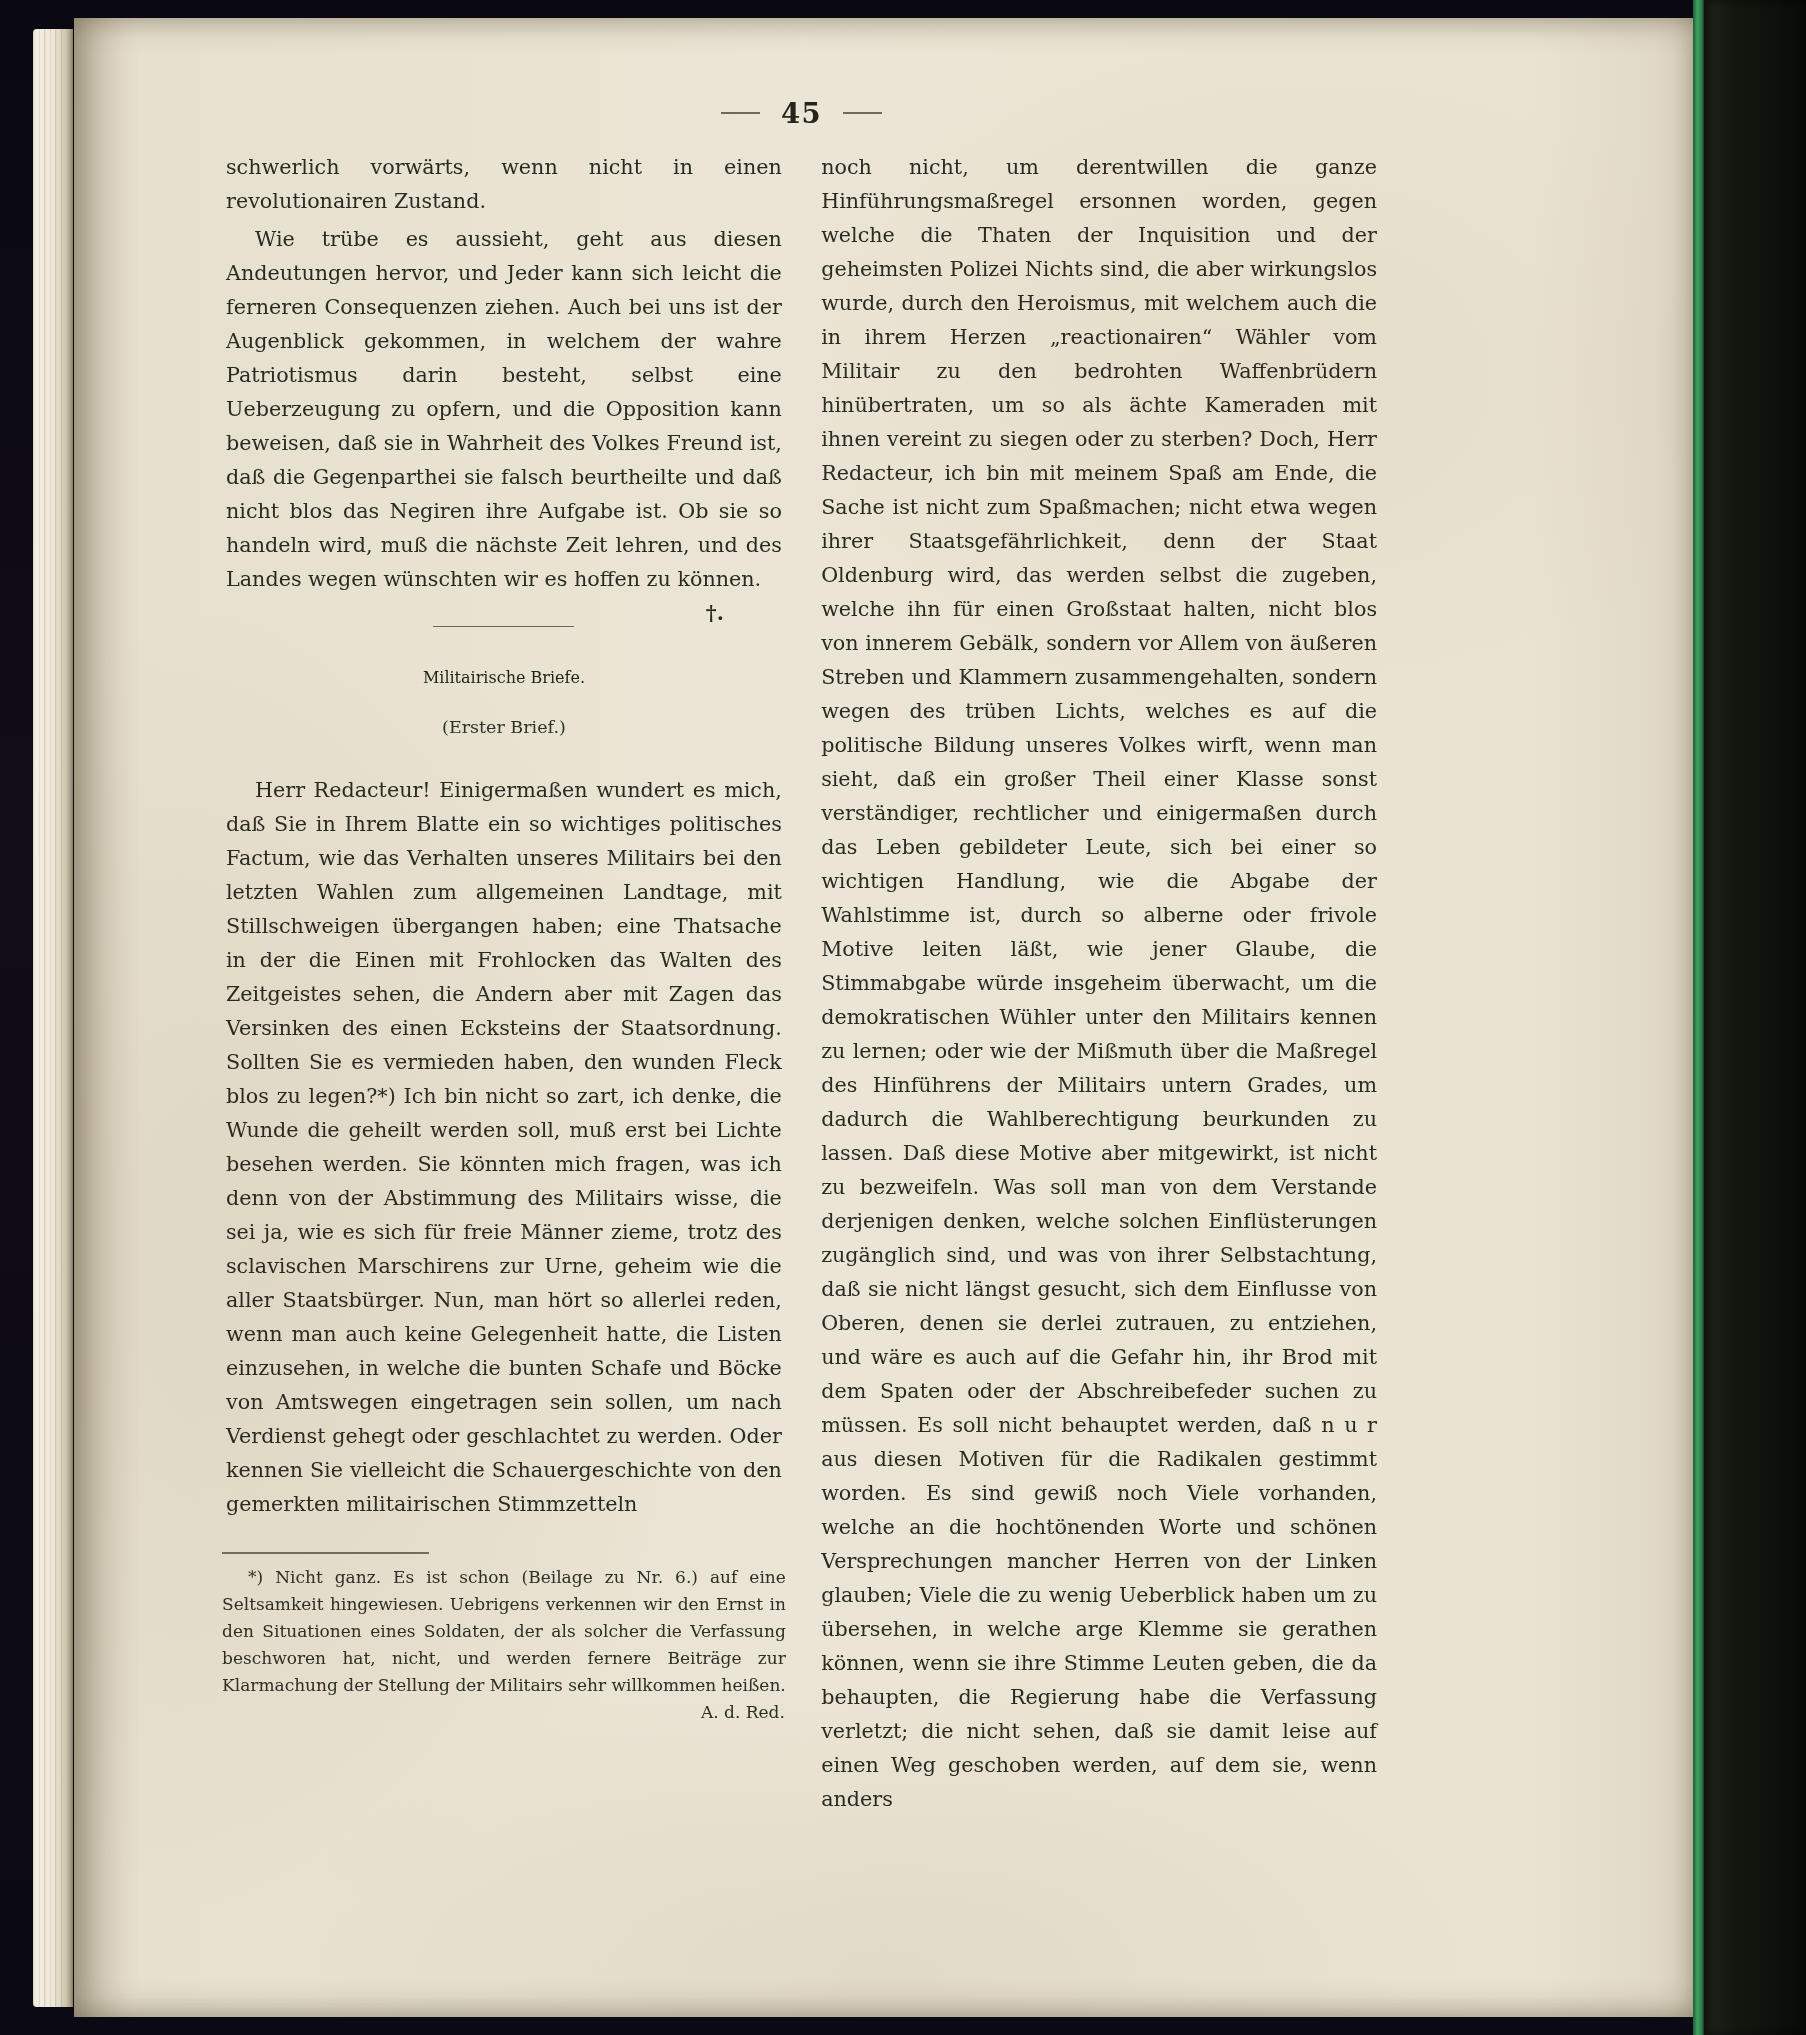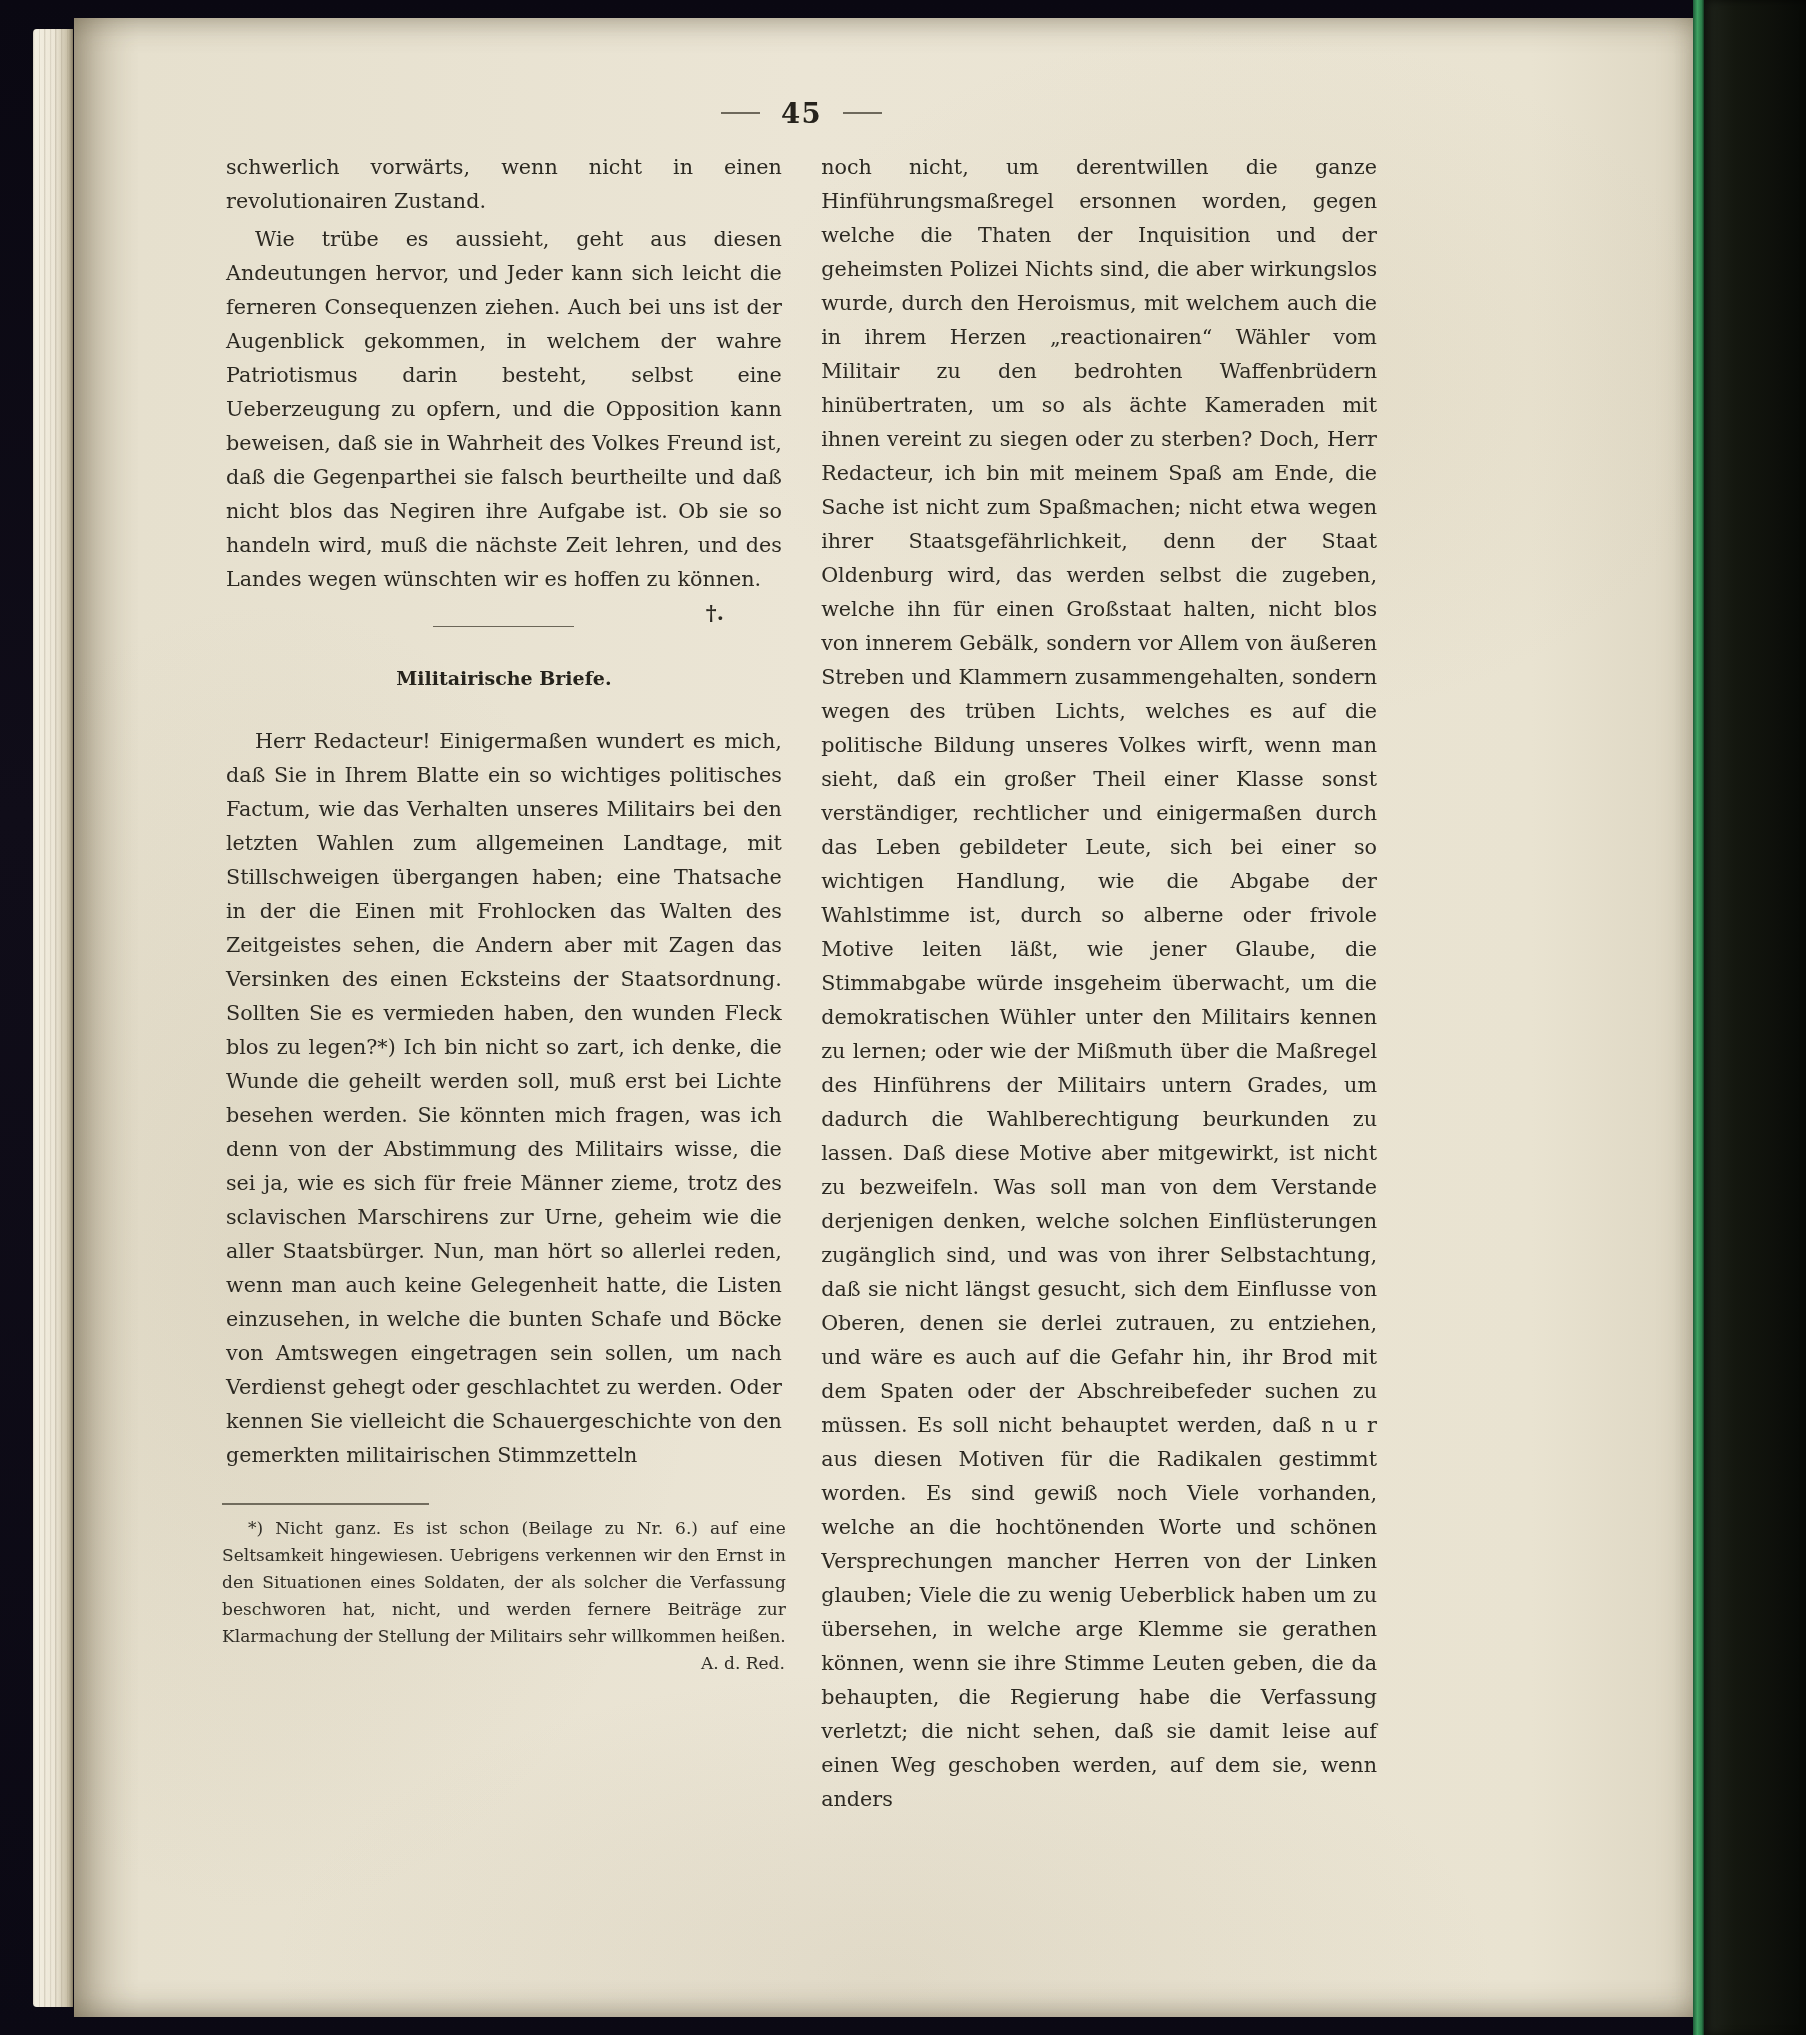--- a/index.html
+++ b/index.html
@@ -103,22 +103,22 @@
   .section-rule {
     width: 141px;
     height: 1.9px;
     background: #4b463a;
     margin: 30px auto 0 auto;
     opacity: 0.8;
   }
   .heading {
     margin: 34px 0 0 0;
     text-align: center;
-    font-size: 19px;
-    font-weight: bold;
+    font-size: 16px;
+    font-weight: normal;
     color: #26231c;
     text-indent: 0;
   }
   .subheading {
     margin-top: 15px;
     text-align: center;
     font-size: 17.5px;
     color: #322f27;
   }
   .letter { margin-top: 29px; }
@@ -178,20 +178,21 @@
 
     <div class="columns">
 
       <div class="col">
         <p class="noindent">schwerlich vorwärts, wenn nicht in einen revolutionairen Zustand.</p>
         <p class="indent"><span>Wie trübe es aussieht, geht aus diesen Andeutungen hervor, und Jeder kann sich leicht die ferneren Consequenzen ziehen. Auch bei uns ist der Augenblick gekommen, in welchem der wahre Patriotismus darin besteht, selbst eine Ueberzeugung zu opfern, und die Opposition kann beweisen, daß sie in Wahrheit des Volkes Freund ist, daß die Gegenparthei sie falsch beurtheilte und daß nicht blos das Negiren ihre Aufgabe ist. Ob sie so handeln wird, muß die nächste Zeit lehren, und des Landes wegen wünschten wir es hoffen zu können.</span><span class="sign">†.</span></p>
 
         <div class="section-rule"></div>
 
         <h2 class="heading">Militairische Briefe.</h2>
+        <div class="subheading">(Erster Brief.)</div>
 
         <p class="indent letter">Herr Redacteur! Einigermaßen wundert es mich, daß Sie in Ihrem Blatte ein so wichtiges politisches Factum, wie das Verhalten unseres Militairs bei den letzten Wahlen zum allgemeinen Landtage, mit Stillschweigen übergangen haben; eine Thatsache in der die Einen mit Frohlocken das Walten des Zeitgeistes sehen, die Andern aber mit Zagen das Versinken des einen Ecksteins der Staatsordnung. Sollten Sie es vermieden haben, den wunden Fleck blos zu legen?*) Ich bin nicht so zart, ich denke, die Wunde die geheilt werden soll, muß erst bei Lichte besehen werden. Sie könnten mich fragen, was ich denn von der Abstimmung des Militairs wisse, die sei ja, wie es sich für freie Männer zieme, trotz des sclavischen Marschirens zur Urne, geheim wie die aller Staatsbürger. Nun, man hört so allerlei reden, wenn man auch keine Gelegenheit hatte, die Listen einzusehen, in welche die bunten Schafe und Böcke von Amtswegen eingetragen sein sollen, um nach Verdienst gehegt oder geschlachtet zu werden. Oder kennen Sie vielleicht die Schauergeschichte von den gemerkten militairischen Stimmzetteln</p>
 
         <div class="footnote-rule"></div>
         <div class="footnote"><span>*) Nicht ganz. Es ist schon (Beilage zu Nr. 6.) auf eine Seltsamkeit hingewiesen. Uebrigens verkennen wir den Ernst in den Situationen eines Soldaten, der als solcher die Verfassung beschworen hat, nicht, und werden fernere Beiträge zur Klarmachung der Stellung der Militairs sehr willkommen heißen.</span><span class="fn-sign">A. d. Red.</span></div>
       </div>
 
       <div class="col-rule"></div>
 
       <div class="col">

